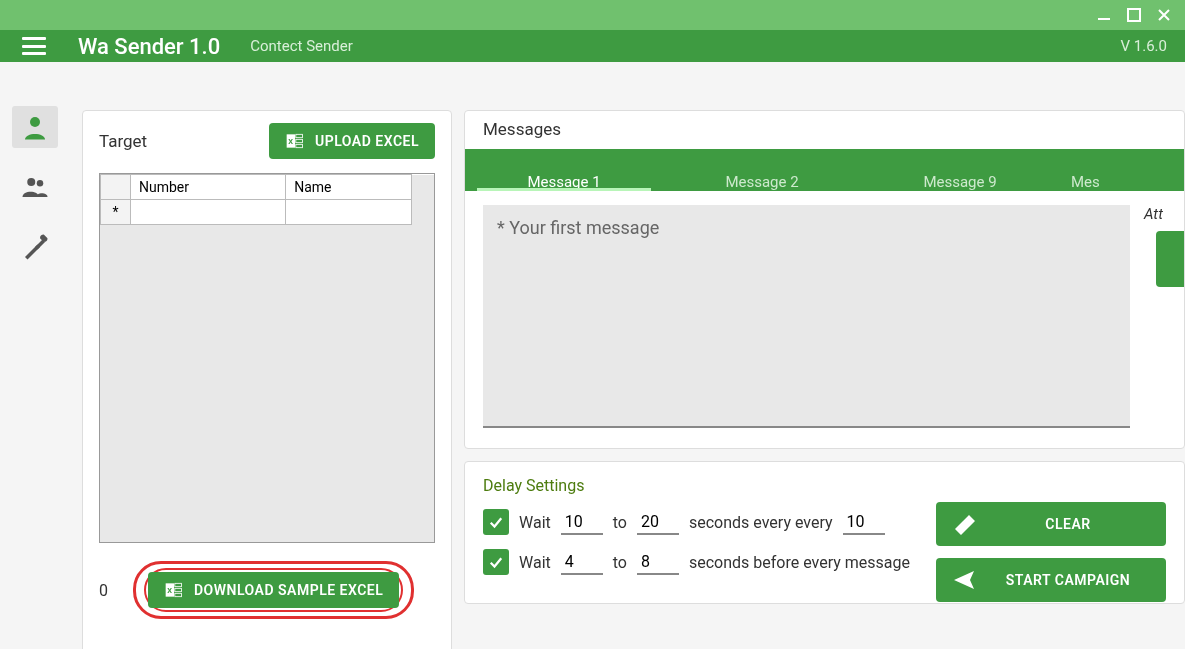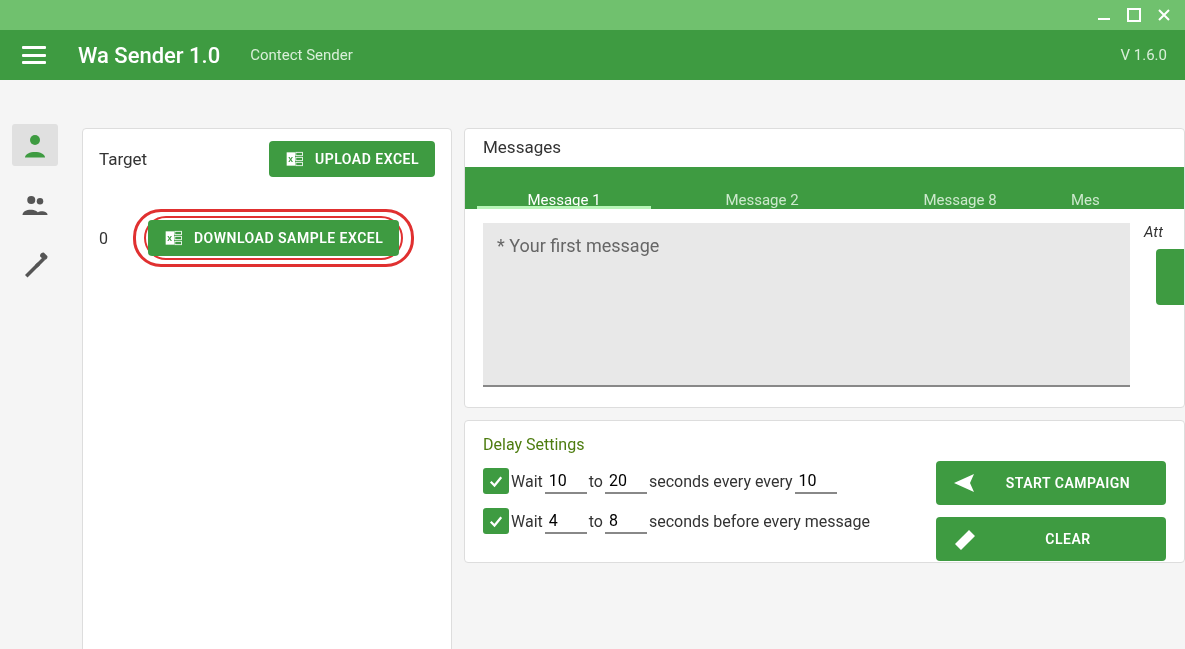--- a/index.html
+++ b/index.html
@@ -2,21 +2,21 @@
 <html><head>
 <meta charset="utf-8">
 <style>
   * { box-sizing: border-box; margin: 0; padding: 0; font-family: -apple-system, BlinkMacSystemFont, "Segoe UI", Roboto, Arial, sans-serif; }
   body { background: #f5f5f5; width: 1185px; height: 649px; overflow: hidden; }
 
   .titlebar { background: #70c16e; height: 30px; display: flex; justify-content: flex-end; align-items: center; padding-right: 8px; gap: 4px; }
   .titlebar .win-btn { width: 26px; height: 22px; display: flex; align-items: center; justify-content: center; color: #fff; font-size: 14px; }
   .titlebar .win-btn svg { width: 14px; height: 14px; }
 
-  .menubar { background: #3e9b41; height: 50px; display: flex; align-items: center; color: #fff; padding-left: 20px; gap: 30px; }
+  .menubar { background: #3e9b41; height: 32px; display: flex; align-items: center; color: #fff; padding-left: 20px; gap: 30px; }
   .menubar .ham { width: 28px; height: 28px; display:flex; flex-direction:column; justify-content:space-between; padding:5px 2px;}
   .menubar .ham span{display:block;height:3px;background:#fff;border-radius:1px;}
   .menubar .app-title { font-size: 22px; font-weight: 500; }
   .menubar .subtitle { font-size: 15px; color: #d9efd9; text-align: center; }
   .menubar .version { margin-left: auto; margin-right: 18px; font-size: 15px; color: #d9efd9;}
 
   .workspace { display: flex; height: calc(649px - 80px); margin-top: 36px; }
   .sidebar { width: 70px; background: #f5f5f5; display: flex; flex-direction: column; align-items: center; padding-top: 8px; gap: 18px;}
   .sidebar .side-item { width: 46px; height: 42px; display:flex; align-items:center; justify-content:center; border-radius:3px;}
   .sidebar .side-item.active { background:#e0e0e0; }
@@ -53,29 +53,29 @@
   .msg-panel { padding: 8px 0 16px 0; overflow:hidden;}
   .msg-panel .mp-title{ font-size:17px; color:#333; padding: 0 18px 10px 18px; font-weight:400;}
   .tabs { background:#3e9b41; display:flex; height:42px; color:#fff; font-size:15px;align-items:flex-end;}
   .tabs .tab { flex:0 0 198px; display:flex; align-items:center; justify-content:center; position:relative;}
   .tabs .tab.cut{flex:0 0 60px;justify-content:flex-start;padding-left:12px;}
   .tabs .tab.active::after{content:"";position:absolute;left:12px;right:12px;bottom:0;height:3px;background:#b8f5b8;}
   .tabs .tab:not(.active){color:#cde9cd;}
 
   .msg-body{display:flex; gap:14px; padding: 14px 0 0 18px; overflow:hidden;}
   .msg-area { flex:1; min-width:0;}
-  .msg-area textarea{ width:100%; height:164px; background:#e8e8e8; border:none; border-bottom:2px solid #888; resize:none; padding:12px 14px; font-size:18px; color:#666; font-family:inherit;}
+  .msg-area textarea{ width:100%; height:223px; background:#e8e8e8; border:none; border-bottom:2px solid #888; resize:none; padding:12px 14px; font-size:18px; color:#666; font-family:inherit;}
   .msg-area textarea::placeholder{color:#666;}
   .att-col{ width:40px; flex:0 0 40px;font-style:italic;}
   .att-col .att-label{font-size:15px;color:#333;margin-bottom:8px;display:block;}
   .att-btn{background:#3e9b41;width:28px;height:56px;border:none;border-radius:4px 0 0 4px;margin-left:auto;display:block;}
 
   .delay-panel{ padding: 14px 18px; position:relative;}
   .delay-panel h3{font-size:16px;font-weight:400;color:#4d7c0f;margin-bottom:14px;}
-  .delay-row{display:flex;align-items:center;gap:2px;margin-bottom:14px;font-size:16px;color:#333;}
+  .delay-row{display:flex;align-items:center;gap:10px;margin-bottom:14px;font-size:16px;color:#333;}
   .chk{width:26px;height:26px;background:#3e9b41;border-radius:3px;display:flex;align-items:center;justify-content:center;color:#fff;}
   .chk svg{width:18px;height:18px;}
   .num-in{width:42px;height:26px;border:none;border-bottom:2px solid #888;background:transparent;font-size:16px;text-align:left;padding:0 4px;font-family:inherit;}
   .action-btns{position:absolute;right:18px;top:40px;display:flex;flex-direction:column;gap:12px;}
   .action-btns .green-btn{width:230px;justify-content:center;padding:10px 16px;}
 </style>
 </head>
 <body>
 
 <div class="titlebar">
@@ -140,20 +140,40 @@
         <button class="green-btn">
           <svg viewBox="0 0 24 24">
               <rect x="2" y="4" width="10" height="16" fill="#fff"></rect>
               <text x="4" y="16" font-size="9" fill="#3e9b41" font-weight="bold">X</text>
               <rect x="13" y="4" width="8" height="4" fill="none" stroke="#fff"></rect>
               <rect x="13" y="10" width="8" height="4" fill="none" stroke="#fff"></rect>
               <rect x="13" y="16" width="8" height="4" fill="none" stroke="#fff"></rect>
             </svg>
           <span>UPLOAD EXCEL</span>
         </button>
+      </div>
+      <div class="grid-box">
+        <table>
+          <thead>
+            <tr>
+              <th class="row-h"></th>
+              <th>Number</th>
+              <th>Name</th>
+              <th class="spacer-col"></th>
+            </tr>
+          </thead>
+          <tbody>
+            <tr>
+              <td class="row-h">*</td>
+              <td></td>
+              <td></td>
+              <td class="spacer-col"></td>
+            </tr>
+          </tbody>
+        </table>
       </div>
       <div class="lp-footer">
         <span class="count">0</span>
         <span class="highlight-ring">
          <span class="highlight-ring-inner">
           <button class="green-btn">
             <svg viewBox="0 0 24 24">
                   <rect x="2" y="4" width="10" height="16" fill="#fff"></rect>
                   <text x="4" y="16" font-size="9" fill="#3e9b41" font-weight="bold">X</text>
                   <rect x="13" y="4" width="8" height="4" fill="none" stroke="#fff"></rect>
@@ -166,21 +186,21 @@
         </span>
       </div>
     </div>
 
     <div class="right-col">
       <div class="panel msg-panel">
         <div class="mp-title">Messages</div>
         <div class="tabs">
           <div class="tab active">Message 1</div>
           <div class="tab">Message 2</div>
-          <div class="tab">Message 8</div>
+          <div class="tab">Message 9</div>
           <div class="tab cut">Mes</div>
         </div>
         <div class="msg-body">
           <div class="msg-area">
             <textarea placeholder="* Your first message" style=""></textarea>
           </div>
           <div class="att-col">
             <span class="att-label">Att</span>
             <button class="att-btn"></button>
           </div>
@@ -210,27 +230,27 @@
             </span>
           <span>Wait</span>
           <input class="num-in" value="4" style="">
           <span>to</span>
           <input class="num-in" value="8" style="">
           <span>seconds before every message</span>
         </div>
         <div class="action-btns">
           <button class="green-btn big-icon">
             <svg viewBox="0 0 24 24">
-                <path d="M2 12 L22 3 L18 12 L22 21 Z M2 12 L12 12" fill="#fff"></path>
-              </svg>
-            <span class="lbl">START CAMPAIGN</span>
+                <path d="M3 17 L11 9 L17 15 L9 23 L3 17 Z M11 9 L17 3 L23 9 L17 15 Z" fill="#fff"></path>
+              </svg>
+            <span class="lbl">CLEAR</span>
           </button>
           <button class="green-btn big-icon">
             <svg viewBox="0 0 24 24">
-                <path d="M3 17 L11 9 L17 15 L9 23 L3 17 Z M11 9 L17 3 L23 9 L17 15 Z" fill="#fff"></path>
-              </svg>
-            <span class="lbl">CLEAR</span>
+                <path d="M2 12 L22 3 L18 12 L22 21 Z M2 12 L12 12" fill="#fff"></path>
+              </svg>
+            <span class="lbl">START CAMPAIGN</span>
           </button>
         </div>
       </div>
     </div>
   </div>
 </div>
 
 </body></html>

